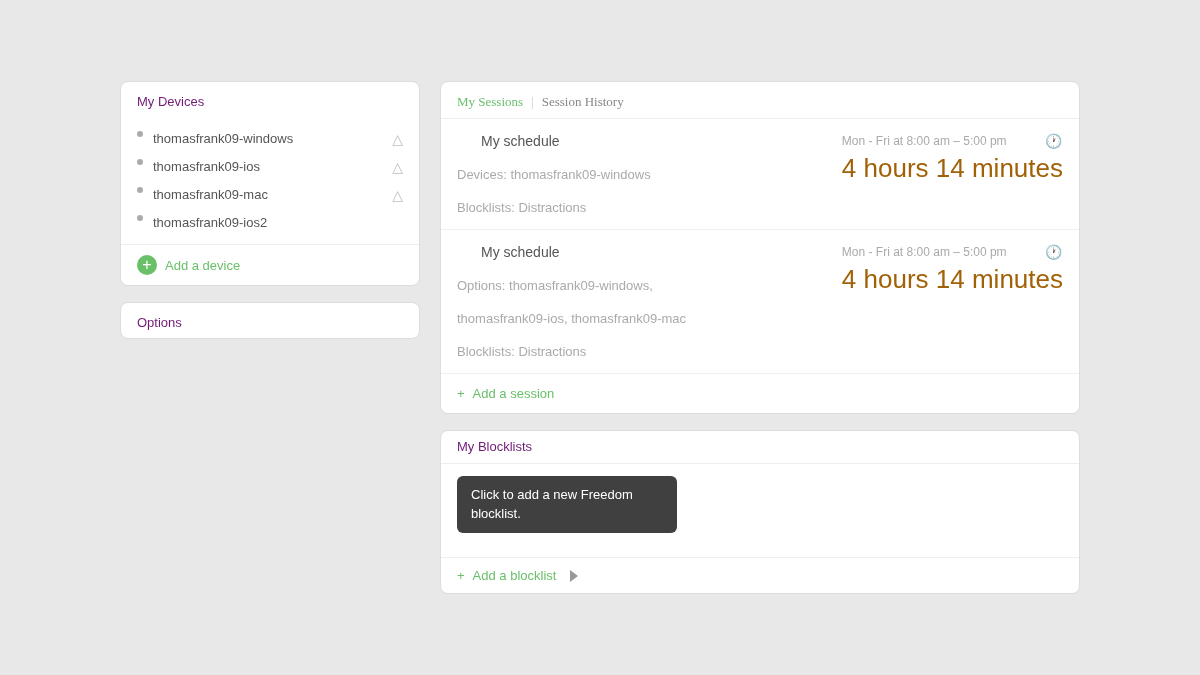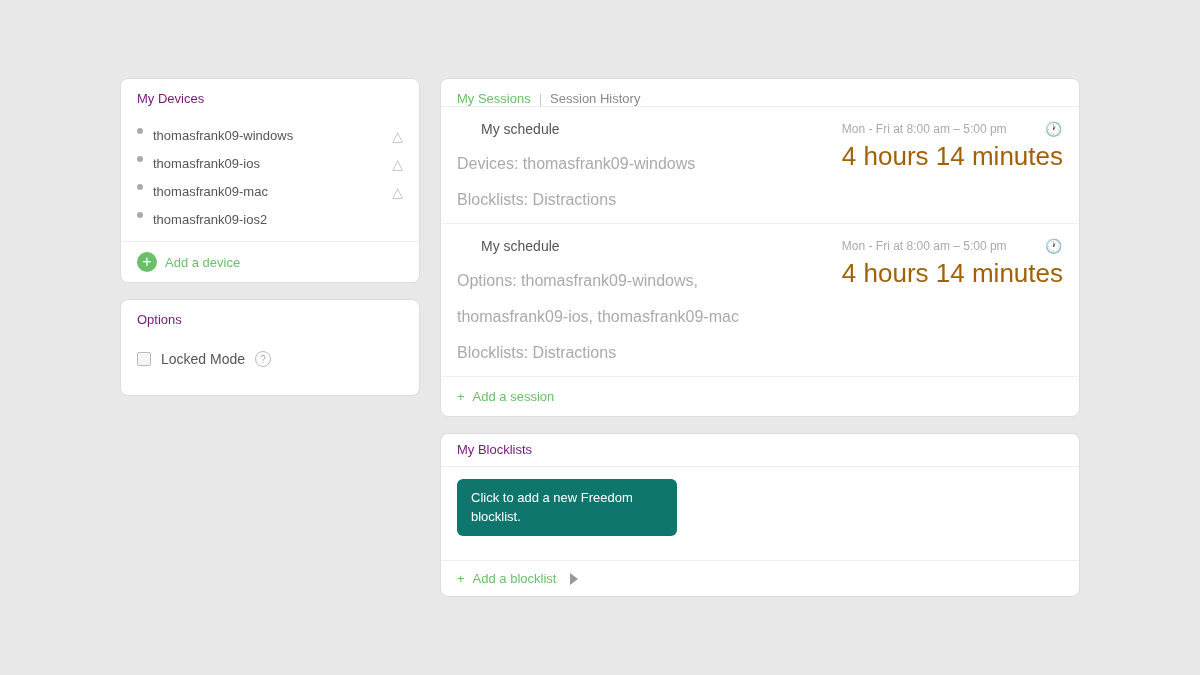--- a/index.html
+++ b/index.html
@@ -153,22 +153,23 @@
       display: flex;
       align-items: center;
       justify-content: center;
       cursor: pointer;
     }
 
     
     .sessions-header {
       display: flex;
       align-items: center;
-      padding: 12px 16px 0;
+      padding: 12px 16px 8px;
       border-bottom: 1px solid #eee;
+      font-family: Liberation Serif, serif;
     }
 
     .sessions-tab {
       font-size: 13px;
       color: #6abf69;
       font-weight: 500;
       cursor: pointer;
     }
 
     .sessions-divider {
@@ -196,21 +197,21 @@
     }
 
     .session-name {
       font-size: 14px;
       color: #555;
       margin-bottom: 3px;
       margin-left: 24px;
     }
 
     .session-meta {
-      font-size: 16px;
+      font-size: 13px;
       color: #aaa;
       margin-top: 18px;
     }
 
     .session-right {
       text-align: right;
       flex-shrink: 0;
       margin-left: 20px;
     }
 
@@ -255,21 +256,21 @@
       padding: 6px 16px 8px;
       border-bottom: 1px solid #eee;
     }
 
     .blocklists-body {
       padding: 12px 16px;
       position: relative;
     }
 
     .tooltip-box {
-      background: #0f766e;
+      background: #404040;
       color: #fff;
       border-radius: 6px;
       padding: 10px 14px;
       font-size: 13px;
       display: inline-block;
       margin-bottom: 8px;
       line-height: 1.4;
       max-width: 220px;
     }
 
@@ -345,27 +346,20 @@
 
       </div>
       <button class="add-btn">
         <span class="plus-circle">+</span>
         <span>Add a device</span>
       </button>
     </div>
 
     <div class="card">
       <div class="card-title">Options</div>
-      <div class="options-card">
-        <div class="locked-mode-row">
-          <div class="checkbox-placeholder"></div>
-          <span class="locked-mode-label">Locked Mode</span>
-          <div class="help-icon">?</div>
-        </div>
-      </div>
     </div>
 
   </div>
 
   <div class="right-column">
 
     <div class="card">
       <div class="sessions-header">
         <span class="sessions-tab">My Sessions</span>
         <span class="sessions-divider">|</span>

